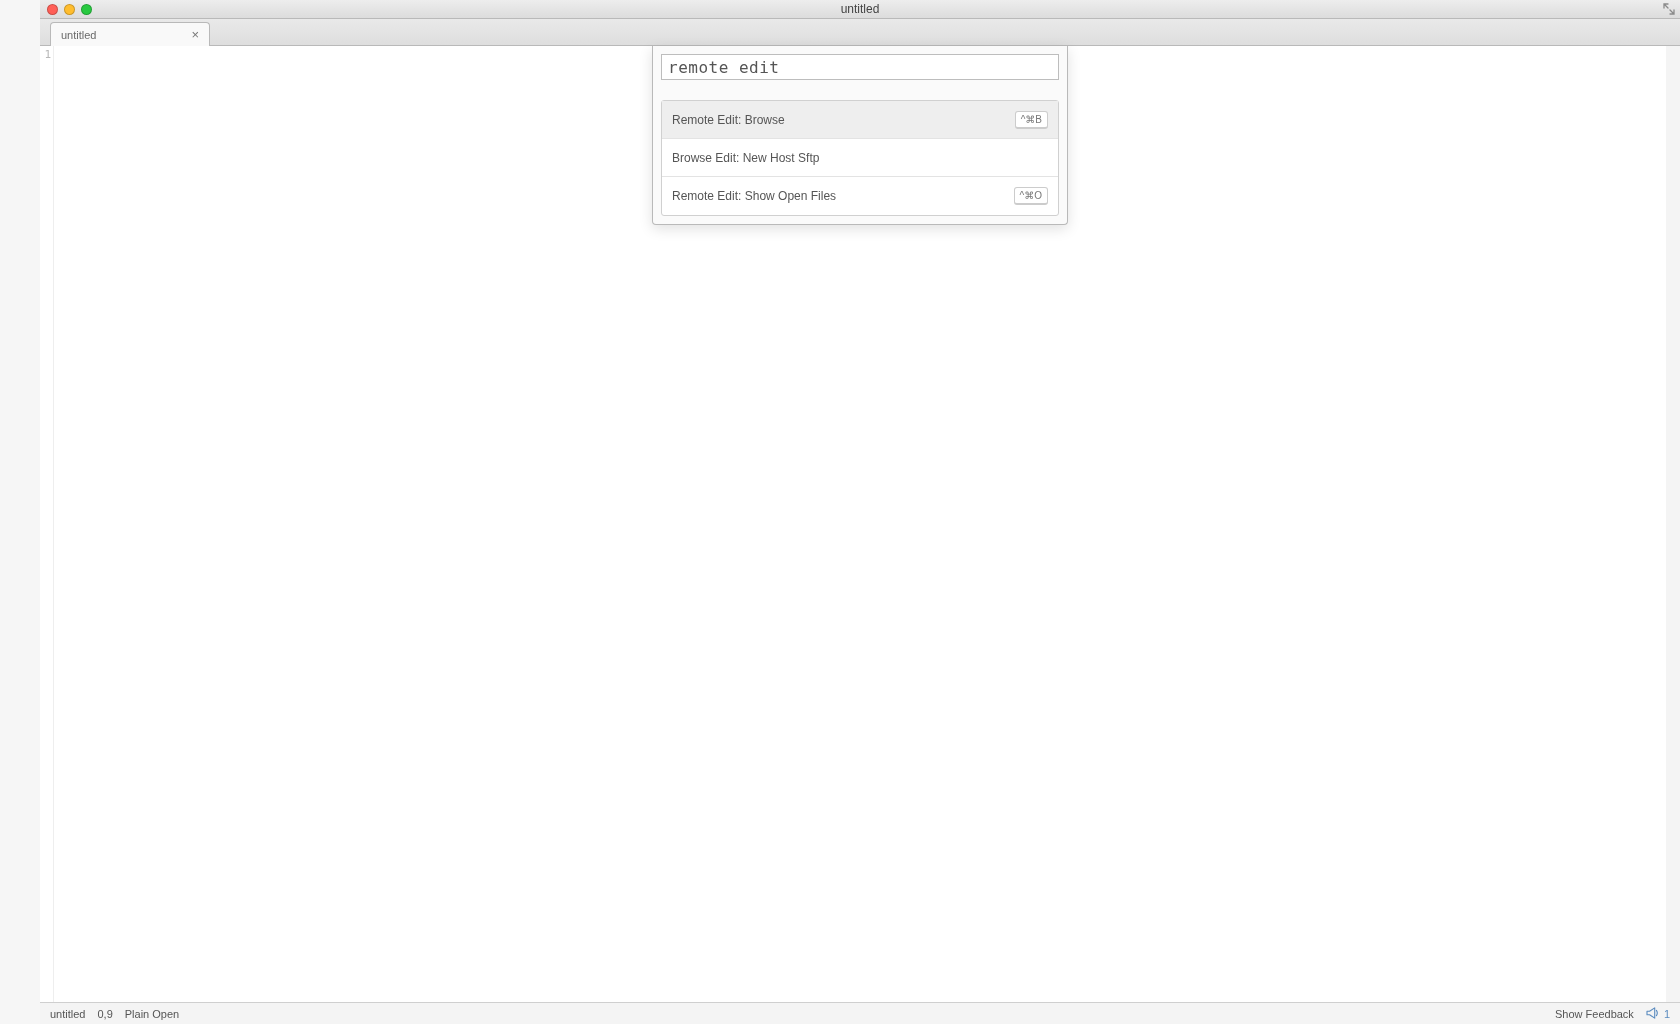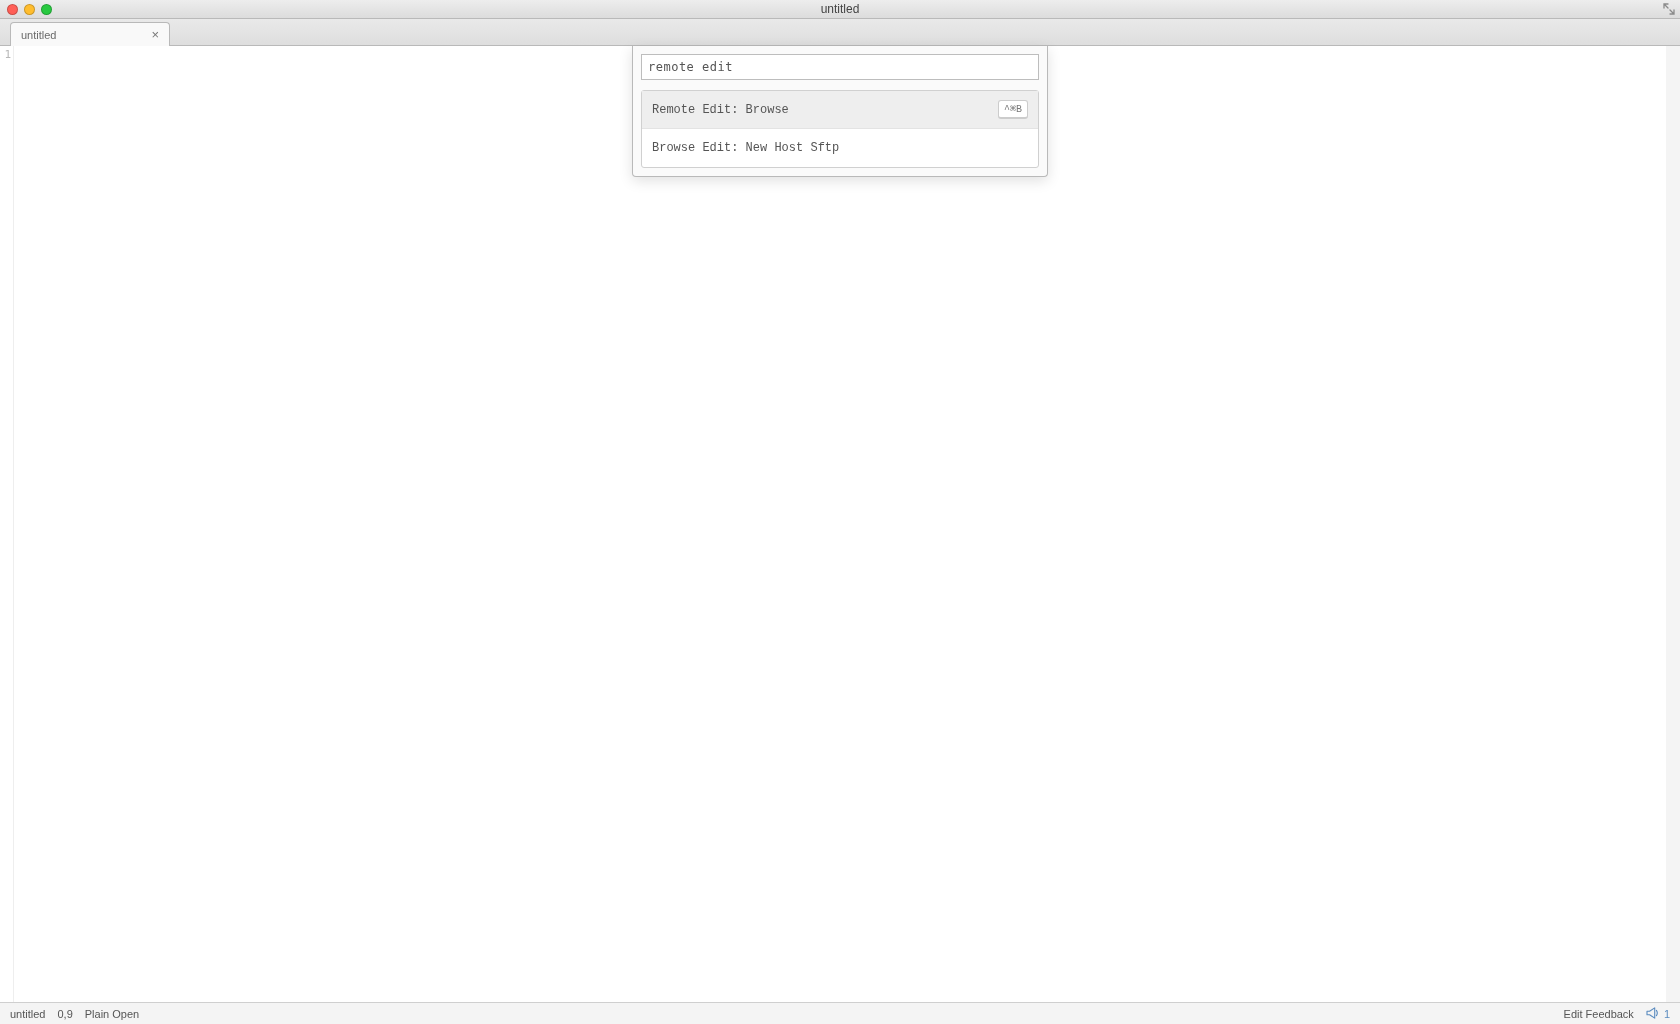--- a/index.html
+++ b/index.html
@@ -1,17 +1,17 @@
 <!DOCTYPE html>
 <html><head>
 <meta charset="utf-8">
 <style>
   * { box-sizing: border-box; margin: 0; padding: 0; }
   html, body { width: 100%; height: 100%; font-family: "Helvetica Neue", Helvetica, Arial, sans-serif; font-size: 12px; color: #333; overflow: hidden; background: #fff; }
-  .window { width: 1680px; height: 1024px; display: flex; flex-direction: column; background: #f6f6f6; }
+  .window { width: 1680px; height: 1024px; display: flex; flex-direction: column; background: #f6f6f6; padding-left: 40px; }
 
   
   .titlebar { height: 19px; background: linear-gradient(#ededed,#dcdcdc); border-bottom: 1px solid #b9b9b9; display: flex; align-items: center; position: relative; }
   .traffic-lights { display: flex; gap: 6px; padding-left: 7px; align-items: center; }
   .tl { width: 11px; height: 11px; border-radius: 50%; border: 0.5px solid rgba(0,0,0,0.2); }
   .tl.red { background: #ff5f57; }
   .tl.yellow { background: #ffbd2e; }
   .tl.green { background: #28c940; }
   .title-text { position: absolute; left: 0; right: 0; text-align: center; font-size: 12px; color: #444; pointer-events: none; }
   .expand-icon { position: absolute; right: 4px; top: 2px; width: 14px; height: 14px; color: #888; }
@@ -22,22 +22,22 @@
   .tab { height: 24px; min-width: 160px; background: #f9f9f9; border: 1px solid #b9b9b9; border-bottom: none; border-top-left-radius: 4px; border-top-right-radius: 4px; display: flex; align-items: center; padding: 0 10px; font-size: 11px; color: #6a6a6a; position: relative; margin-bottom: -1px; }
   .tab-close { margin-left: auto; color: #777; font-size: 13px; line-height: 1; cursor: pointer; }
 
   
   .editor-wrap { flex: 1; display: flex; background: #fff; position: relative; }
   .gutter { width: 14px; background: #fff; color: #b8b8b8; text-align: right; padding: 2px 2px 0 0; font-family: Menlo, Consolas, monospace; font-size: 11px; border-right: 1px solid #eee; }
   .editor { flex: 1; background: #fff; font-family: Menlo, Consolas, monospace; font-size: 12px; padding: 2px 4px; }
 
   
   .palette { position: absolute; top: 0; left: 50%; transform: translateX(-50%); width: 416px; background: #fafafa; border: 1px solid #b9b9b9; border-top: none; box-shadow: 0 4px 14px rgba(0,0,0,0.12); border-radius: 0 0 4px 4px; padding: 8px; }
-  .palette-input { width: 100%; height: 26px; border: 1px solid #bdbdbd; background: #fff; padding: 0 6px; font-family: Menlo, Consolas, monospace; font-size: 12px; letter-spacing: 0.5px; color: #555; outline: none; }
-  .palette-list { margin-top: 10px; border: 1px solid #d0d0d0; border-radius: 3px; background: #fff; font-family: Liberation Mono, monospace; }
+  .palette-input { width: 100%; height: 26px; border: 1px solid #bdbdbd; background: #fff; padding: 0 6px; font-family: Menlo, Consolas, monospace; font-size: 16px; letter-spacing: 0.5px; color: #555; outline: none; }
+  .palette-list { margin-top: 20px; border: 1px solid #d0d0d0; border-radius: 3px; background: #fff; }
   .palette-item { display: flex; align-items: center; justify-content: space-between; height: 38px; padding: 0 10px; border-bottom: 1px solid #e3e3e3; font-size: 12px; color: #555; }
   .palette-item:last-child { border-bottom: none; }
   .palette-item.selected { background: #eeeeee; }
   .kbd { font-size: 10px; color: #777; background: #fff; border: 1px solid #ccc; border-bottom-width: 2px; border-radius: 3px; padding: 2px 5px; white-space: nowrap; }
 
   
   .statusbar { height: 22px; background: #f4f4f4; border-top: 1px solid #cfcfcf; display: flex; align-items: center; padding: 0 10px; font-size: 11px; color: #555; gap: 12px; }
   .statusbar .spacer { flex: 1; }
   .deprecation-icon { display: inline-flex; align-items: center; gap: 4px; color: #5a8bbf; }
   .deprecation-icon svg { width: 14px; height: 12px; }
@@ -81,30 +81,34 @@
     <div class="palette">
       <input class="palette-input" type="text" value="remote edit" style="">
       <div class="palette-list">
         <div class="palette-item selected">
           <span>Remote Edit: Browse</span>
           <span class="kbd">^⌘B</span>
         </div>
         <div class="palette-item">
           <span>Browse Edit: New Host Sftp</span>
         </div>
+        <div class="palette-item">
+          <span>Remote Edit: Show Open Files</span>
+          <span class="kbd">^⌘O</span>
+        </div>
       </div>
     </div>
   </div>
 
   <div class="statusbar">
     <span>untitled</span>
     <span>0,9</span>
     <span>Plain Open</span>
     <span class="spacer"></span>
-    <span>Edit Feedback</span>
+    <span>Show Feedback</span>
     <span class="deprecation-icon">
       <span>
         <svg viewBox="0 0 16 14">
             <path d="M1 5 L1 9 L4 9 L10 13 L10 1 L4 5 Z M12 4 Q14 7 12 10" stroke="#5a8bbf" stroke-width="1.3" fill="none" stroke-linejoin="round" stroke-linecap="round"></path>
           </svg>
       </span>
       <span>1</span>
     </span>
   </div>
 

